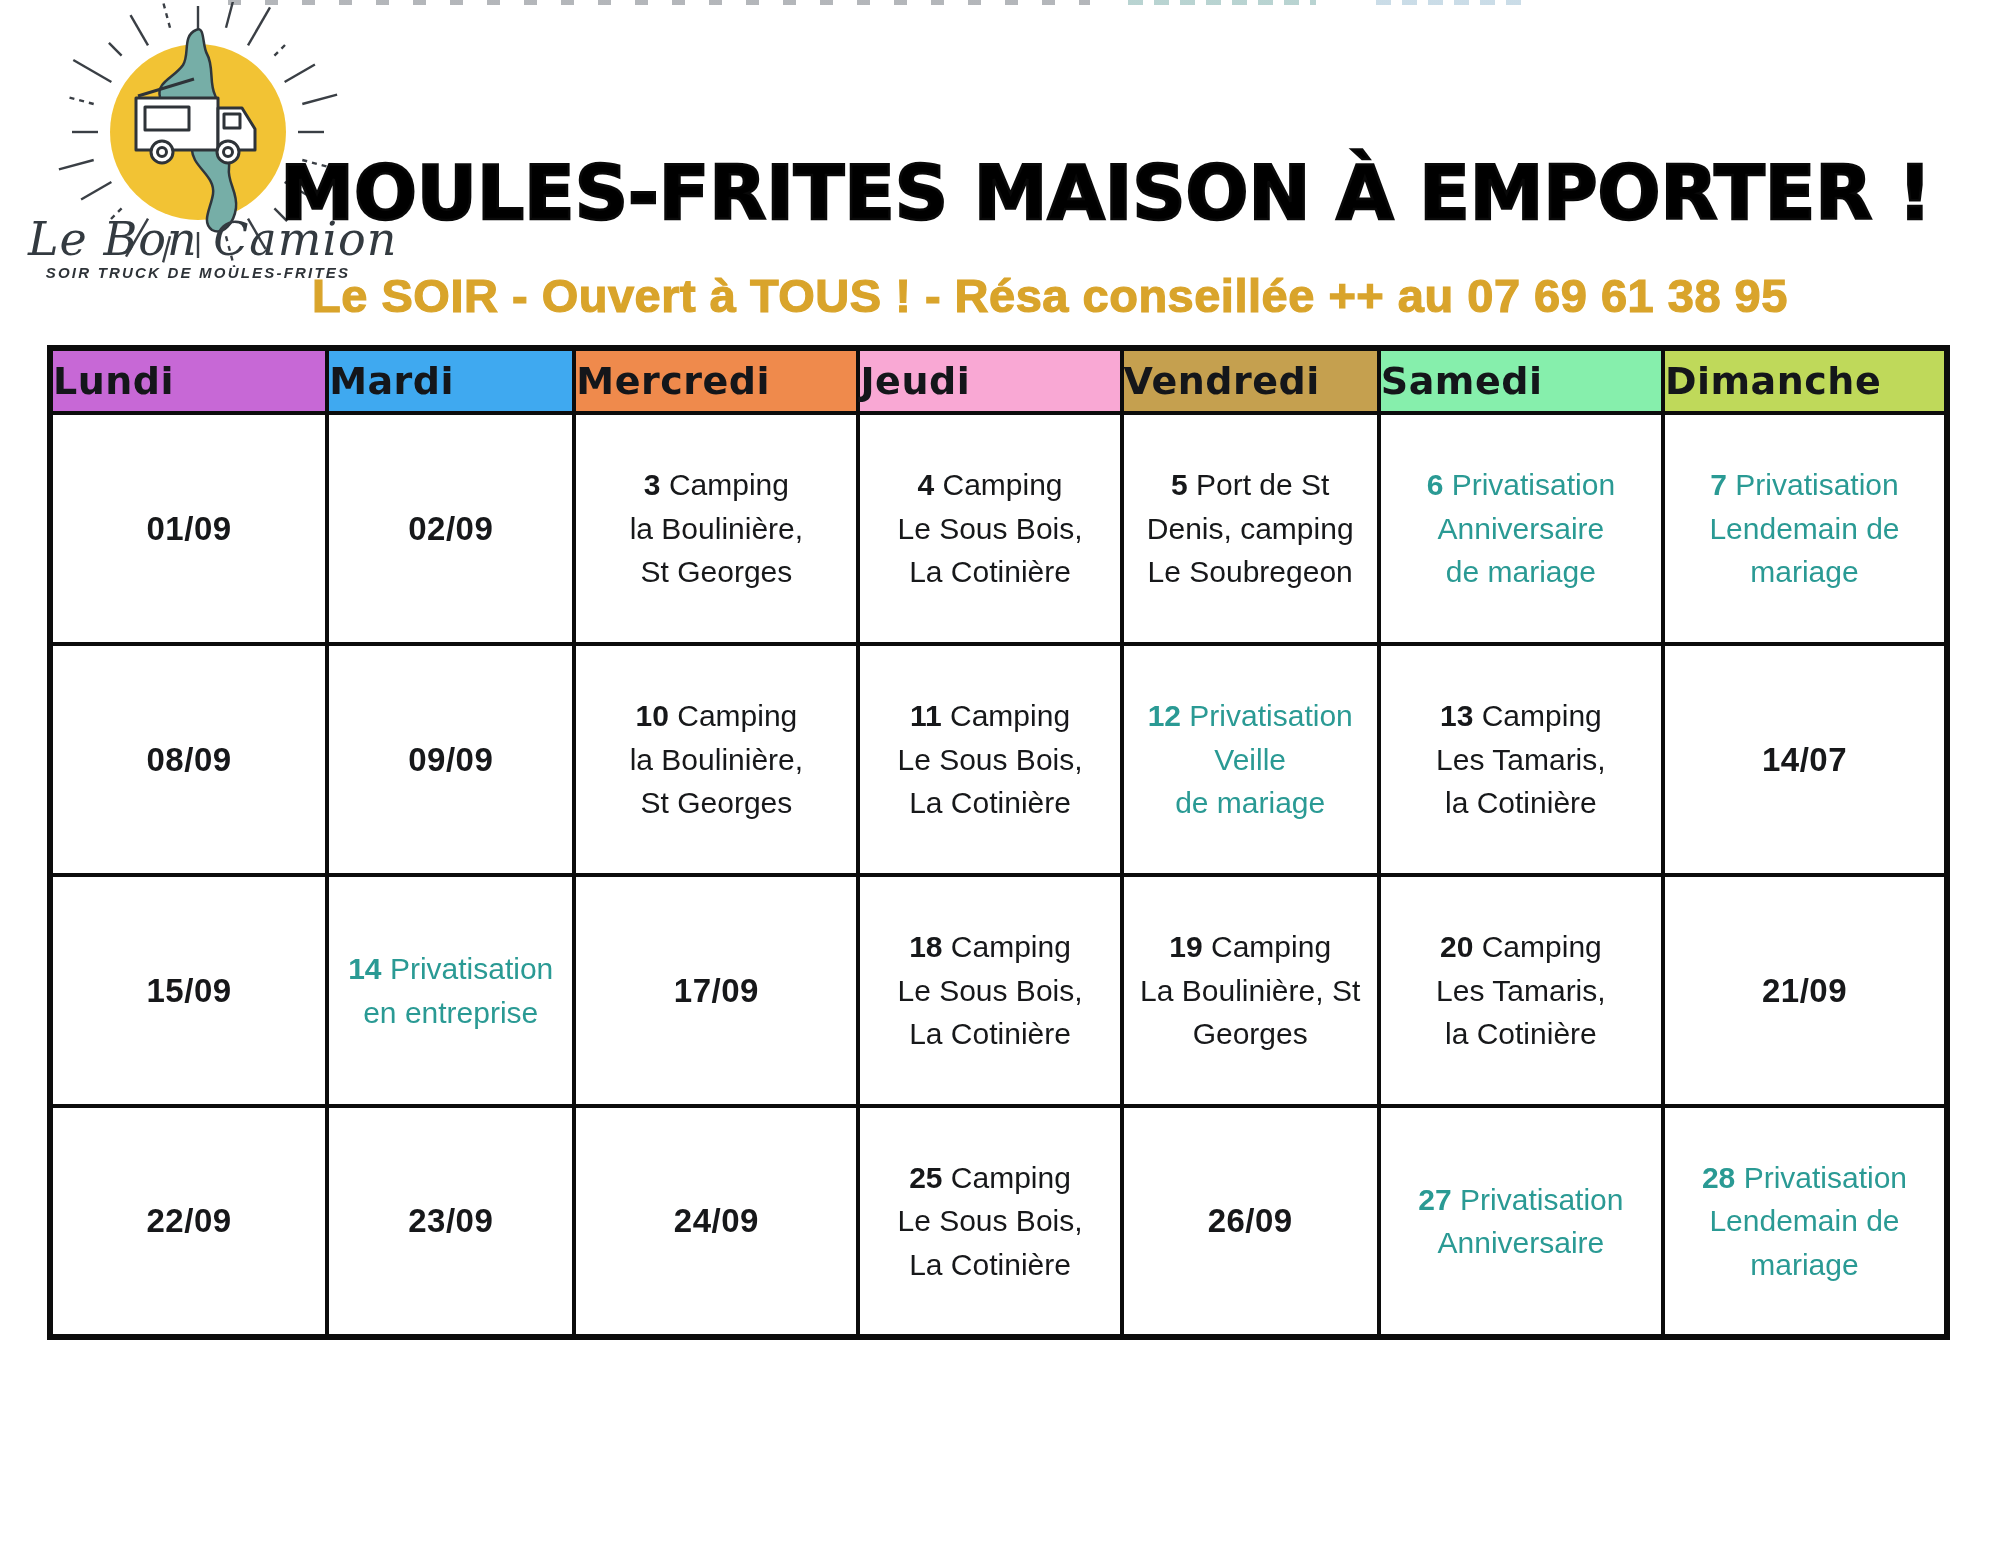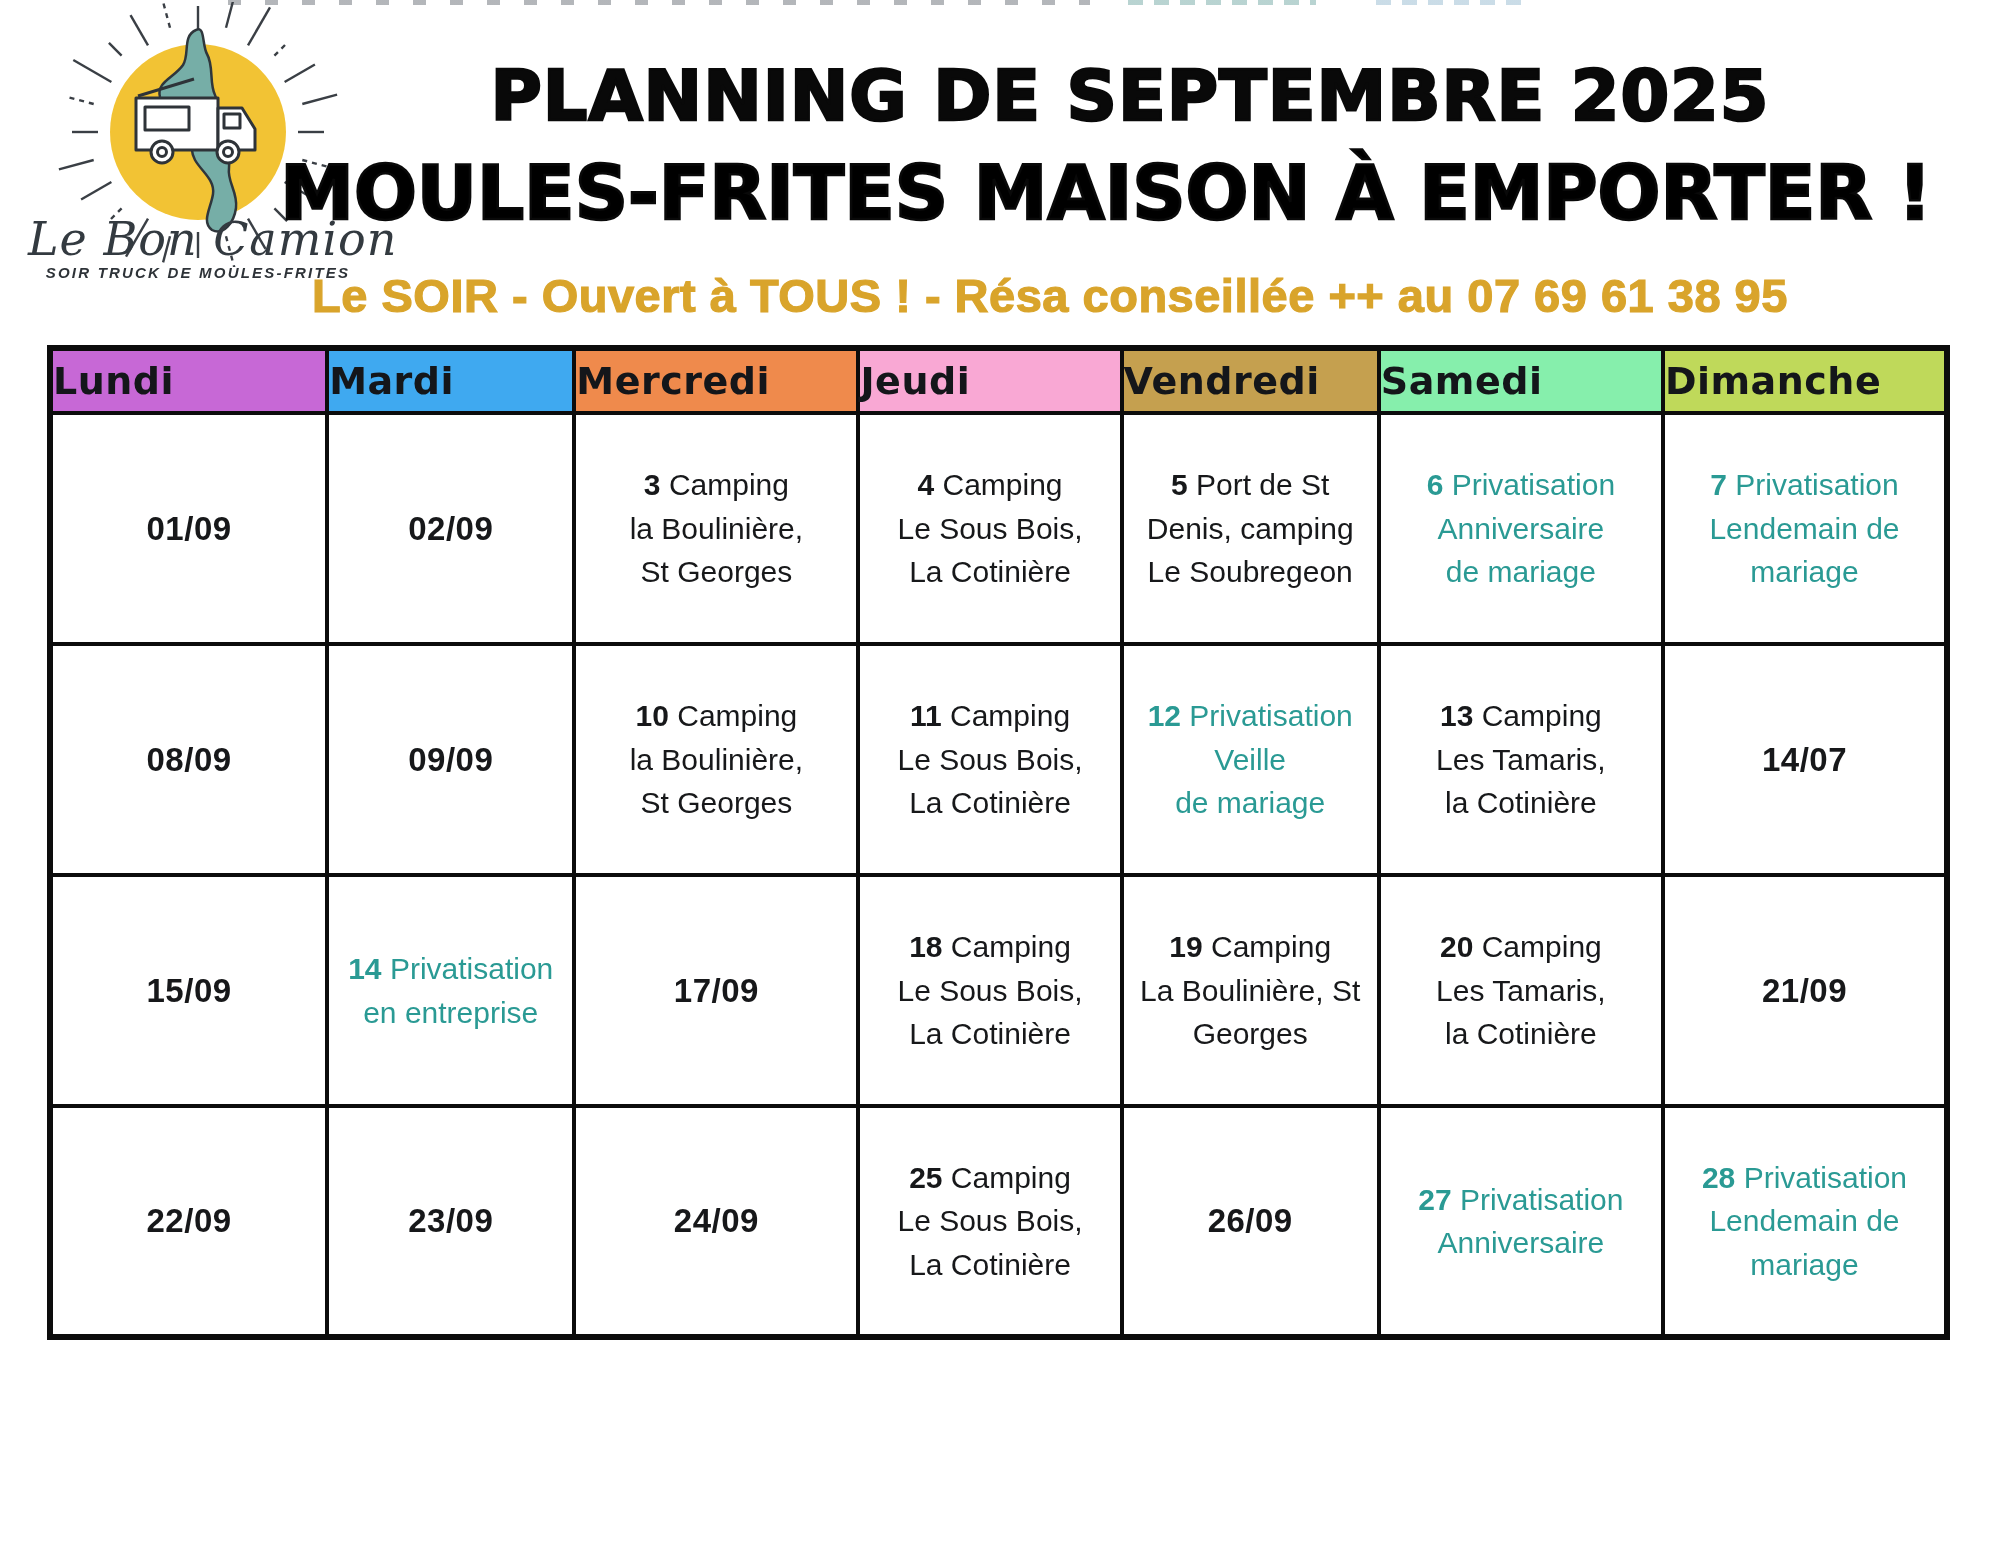--- a/index.html
+++ b/index.html
@@ -108,21 +108,20 @@
         <circle cx="134" cy="150" r="11"></circle>
         <circle cx="134" cy="150" r="4.5"></circle>
         <circle cx="200" cy="150" r="11"></circle>
         <circle cx="200" cy="150" r="4.5"></circle>
       </g>
     </svg>
     <div class="brand">Le Bon Camion</div>
     <div class="tagline">SOIR TRUCK DE MOULES-FRITES</div>
   </div>
 
-  <div class="title1">PLANNING DE SEPTEMBRE 2025</div>
   <div class="title2">MOULES-FRITES MAISON À EMPORTER !</div>
   <div class="goldline">Le SOIR - Ouvert à TOUS ! - Résa conseillée ++ au 07 69 61 38 95</div>
 
   <table class="cal">
       <colgroup>
         <col style="width: 14.61%;">
         <col style="width: 13.03%;">
         <col style="width: 14.98%;">
         <col style="width: 13.87%;">
         <col style="width: 13.56%;">

